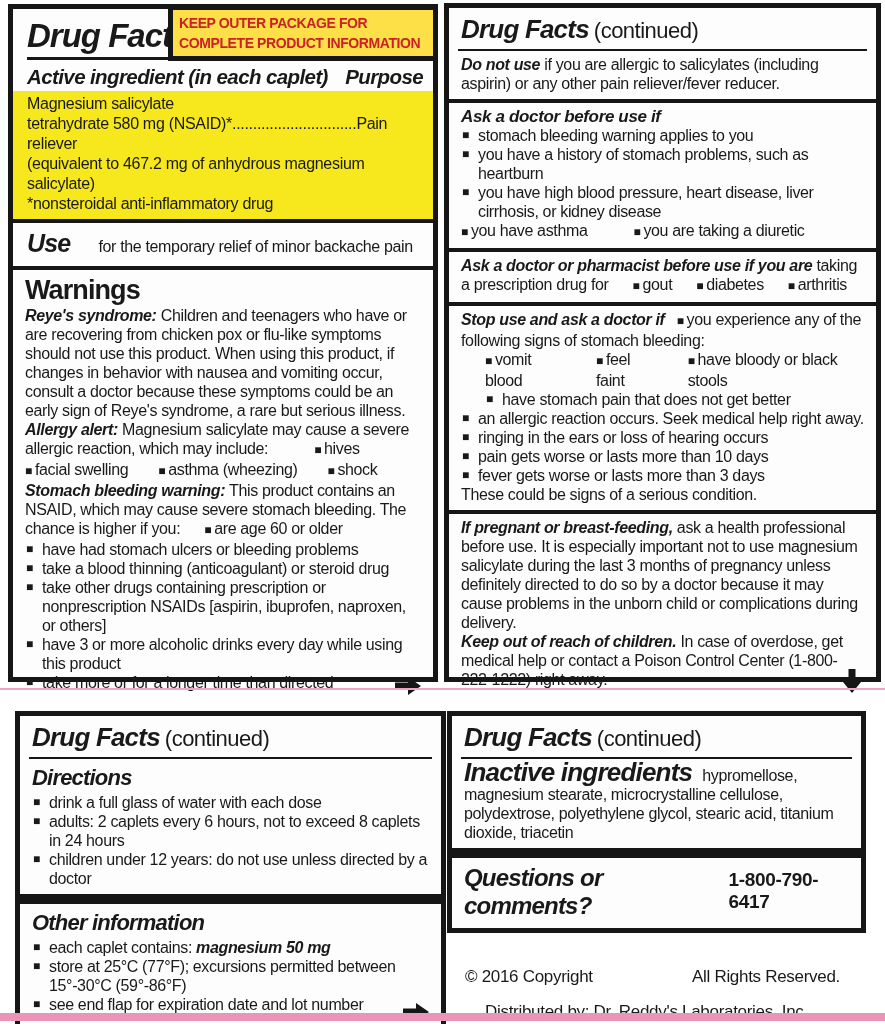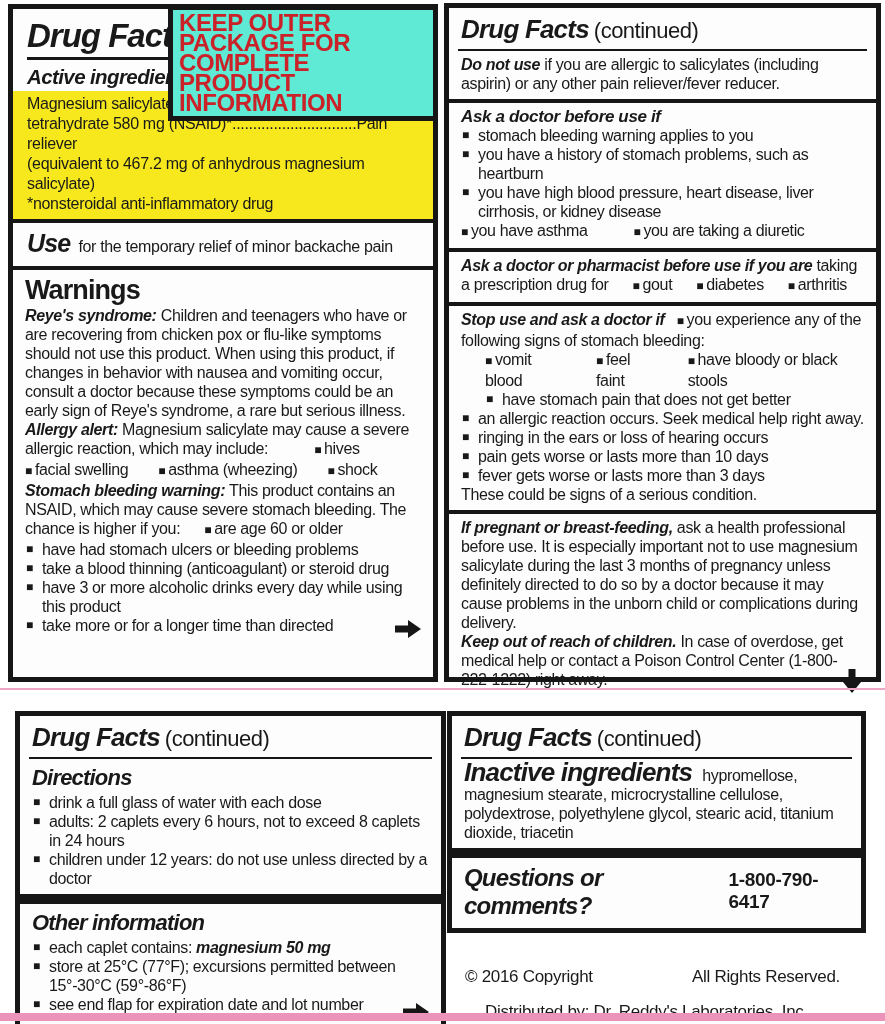--- a/index.html
+++ b/index.html
@@ -19,37 +19,37 @@
   .box { border: 5px solid #161616; background: #fdfdfd; }
 
   .body-txt, .bullet, .ib, p.para { font-size: 16px; line-height: 19px; letter-spacing: -0.35px; }
   b, .b { font-weight: 700; font-style: italic; }
 
   
   .tl-head { position: relative; padding: 8px 10px 0 14px; height: 52px; }
   .df-title { font-style: italic; font-weight: 700; font-size: 33px; letter-spacing: -1px;
               display: inline-block; border-bottom: 3px solid #161616; padding: 0 16px 2px 0; }
   .pkg-note { position: absolute; top: -4px; right: -5px; width: 270px; border: 5px solid #161616;
-              background: #5eead4; color: #cb2128; font-weight: 700; font-size: 24px;
+              background: #fde047; color: #cb2128; font-weight: 700; font-size: 14px;
               line-height: 20px; letter-spacing: -0.4px; padding: 3px 6px; }
   .cont-head { padding: 6px 10px 2px 12px; }
   .df2 { font-style: italic; font-weight: 700; font-size: 26px; letter-spacing: -0.8px; }
   .cont-suffix { font-size: 22px; letter-spacing: -0.5px; margin-left: 5px; }
   .rule { height: 2px; background: #161616; margin: 2px 9px 0 9px; }
 
   .active-row { display: flex; justify-content: space-between; align-items: baseline;
                 padding: 4px 10px 2px 14px; font-style: italic; font-weight: 700;
                 font-size: 20.5px; letter-spacing: -0.6px; }
   .yellow { background: #f6e81d; padding: 3px 18px 5px 14px; }
   .yellow div { font-size: 16px; line-height: 20px; letter-spacing: -0.3px; }
 
   .divider { height: 4px; background: #161616; }
   .sec { position: relative; padding: 4px 10px 6px 12px; }
 
-  .use-row { display: flex; align-items: baseline; gap: 8px; padding: 6px 10px 8px 14px; }
+  .use-row { display: flex; align-items: baseline; gap: 28px; padding: 6px 10px 8px 14px; }
   .h-use { font-style: italic; font-weight: 700; font-size: 25px; letter-spacing: -0.8px; }
   .sec-h { font-weight: 700; font-size: 27px; letter-spacing: -0.9px; line-height: 32px; }
   .sec-h-sm { font-style: italic; font-weight: 700; font-size: 22px; letter-spacing: -0.8px; line-height: 30px; }
 
   .bullet { position: relative; padding-left: 17px; }
   .bullet::before { content: "■"; position: absolute; left: 1px; top: 0; font-size: 12px; }
   .ib::before { content: "■ "; font-size: 12px; }
   .indent { margin-left: 24px; }
   .row-flex { display: flex; }
   .gap-lg > * + * { margin-left: 46px; }
@@ -109,20 +109,21 @@
       <p class="para"><b>Reye's syndrome:</b> <span>Children and teenagers who have or are recovering from chicken pox or flu-like symptoms should not use this product. When using this product, if changes in behavior with nausea and vomiting occur, consult a doctor because these symptoms could be an early sign of Reye's syndrome, a rare but serious illness.</span></p>
       <p class="para"><b>Allergy alert:</b> <span>Magnesium salicylate may cause a severe allergic reaction, which may include:</span><span class="ib hives-ml">hives</span></p>
       <div class="row-flex gap-md body-txt">
         <span class="ib">facial swelling</span>
         <span class="ib">asthma (wheezing)</span>
         <span class="ib">shock</span>
       </div>
       <p class="para"><b>Stomach bleeding warning:</b> <span>This product contains an NSAID, which may cause severe stomach bleeding. The chance is higher if you:</span><span class="ib ml">are age 60 or older</span></p>
       <div class="bullet">have had stomach ulcers or bleeding problems</div>
       <div class="bullet">take a blood thinning (anticoagulant) or steroid drug</div>
+      <div class="bullet">take other drugs containing prescription or nonprescription NSAIDs [aspirin, ibuprofen, naproxen, or others]</div>
       <div class="bullet">have 3 or more alcoholic drinks every day while using this product</div>
       <div class="bullet">take more or for a longer time than directed</div>
       <span class="arrow" style="right:12px; bottom:6px;">
         <svg width="26" height="20" viewBox="0 0 26 20">
             <path d="M0 6.5h13V1l13 9-13 9v-5.5H0z" fill="#161616"></path>
           </svg>
       </span>
     </div>
   </div>
 

